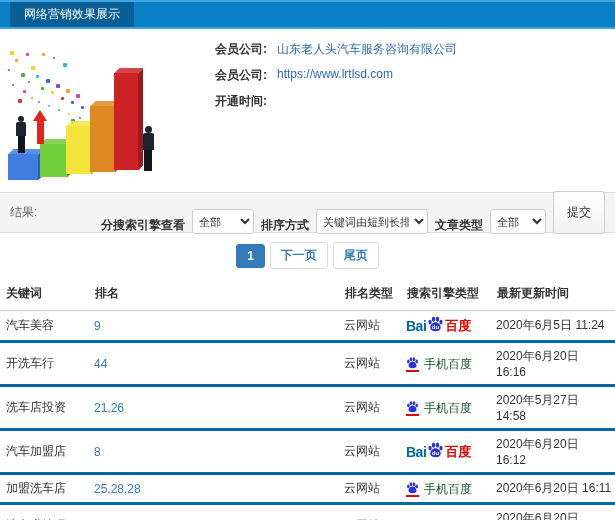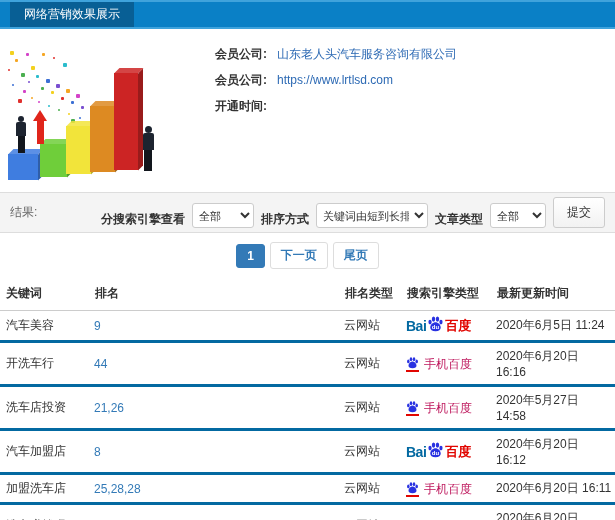--- a/index.html
+++ b/index.html
@@ -66,21 +66,21 @@
   .person-1 .legs { width:7px; height:17px; }
   .person-2 { left:140px; top:97px; width:16px; }
   .person-2 .head { width:7px; height:7px; }
   .person-2 .torso { width:11px; height:17px; }
   .person-2 .legs { width:8px; height:21px; }
 
   .confetti { position:absolute; inset:0; }
   .confetti i { position:absolute; display:block; border-radius:1px; }
 
   .info { flex:1; padding-top:12px; }
-  .info-row { display:flex; align-items:center; height:26px; }
+  .info-row { display:flex; align-items:flex-start; height:26px; }
   .info-label { width:95px; text-align:right; font-weight:bold; color:#333; flex:none; }
   .info-value { margin-left:10px; }
   .link { color:#2d6ab4; cursor:pointer; text-decoration:none; }
   .val-orange { color:#f60; }
   .val-blue { color:#2d6ab4; }
 
   
   .filter-bar {
     height:41px; background:#f4f4f4;
     border-top:1px solid #ddd; border-bottom:1px solid #ddd;
@@ -91,21 +91,21 @@
   .filter-label { font-weight:bold; color:#333; white-space:nowrap; }
   .filter-select {
     height:25px; border:1px solid #ccc; border-radius:3px; background:#fff;
     font-family:"Liberation Sans", sans-serif; font-size:11px; color:#333;
     padding:0 2px;
   }
   .sel-engine { width:62px; }
   .sel-sort { width:112px; }
   .sel-article { width:56px; }
   .submit-btn {
-    height:31px; padding:0 13px; border:1px solid #ccc; border-radius:3px;
+    height:43px; padding:0 13px; border:1px solid #ccc; border-radius:3px;
     background:linear-gradient(#fff,#f2f2f2); color:#333; font-size:12px;
     cursor:pointer; font-family:"Liberation Sans", sans-serif;
   }
 
   
   .pagination { height:45px; display:flex; align-items:center; justify-content:center; gap:5px; }
   .page-btn {
     min-width:20px; padding:4px 10px; text-align:center;
     border:1px solid #ddd; border-radius:3px; background:#fff;
     color:#337ab7; cursor:pointer; font-weight:bold;
@@ -124,21 +124,21 @@
   .col-rank { width:250px; }
   .col-ranktype { width:62px; }
   .col-engine { width:90px; }
   .col-time { width:auto; }
   .rank-link { color:#337ab7; cursor:pointer; }
 
   .engine-pc { display:inline-flex; align-items:center; line-height:1; }
   .engine-pc .bai { color:#0369a1; font-weight:bold; font-size:14px; letter-spacing:-0.5px; }
   .engine-pc .du-paw { margin:0 1px; position:relative; top:-1px; }
   .engine-pc .bd { color:#e10601; font-weight:bold; font-size:13px; }
-  .engine-mobile { display:inline-flex; align-items:center; line-height:1; color:#be185d; }
+  .engine-mobile { display:inline-flex; align-items:center; line-height:1; color:#14532d; }
   .engine-mobile .paw-wrap { border-bottom:2px solid #e10601; padding-bottom:1px; display:inline-flex; }
   .engine-mobile .lbl { margin-left:5px; font-size:12px; }
 </style>
 </head>
 <body>
 
 <div class="header">
   <div class="header-tab">
     <span>网络营销效果展示</span>
   </div>

